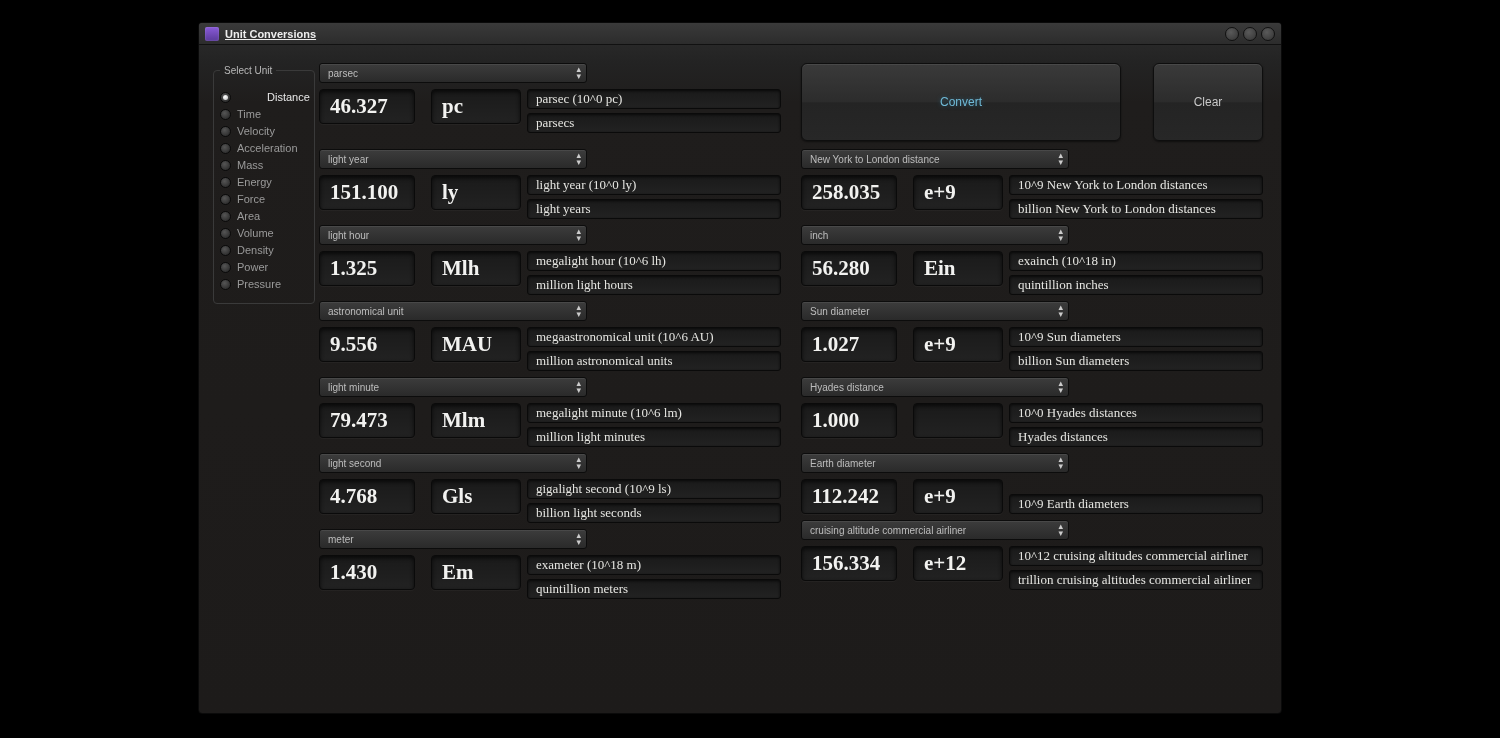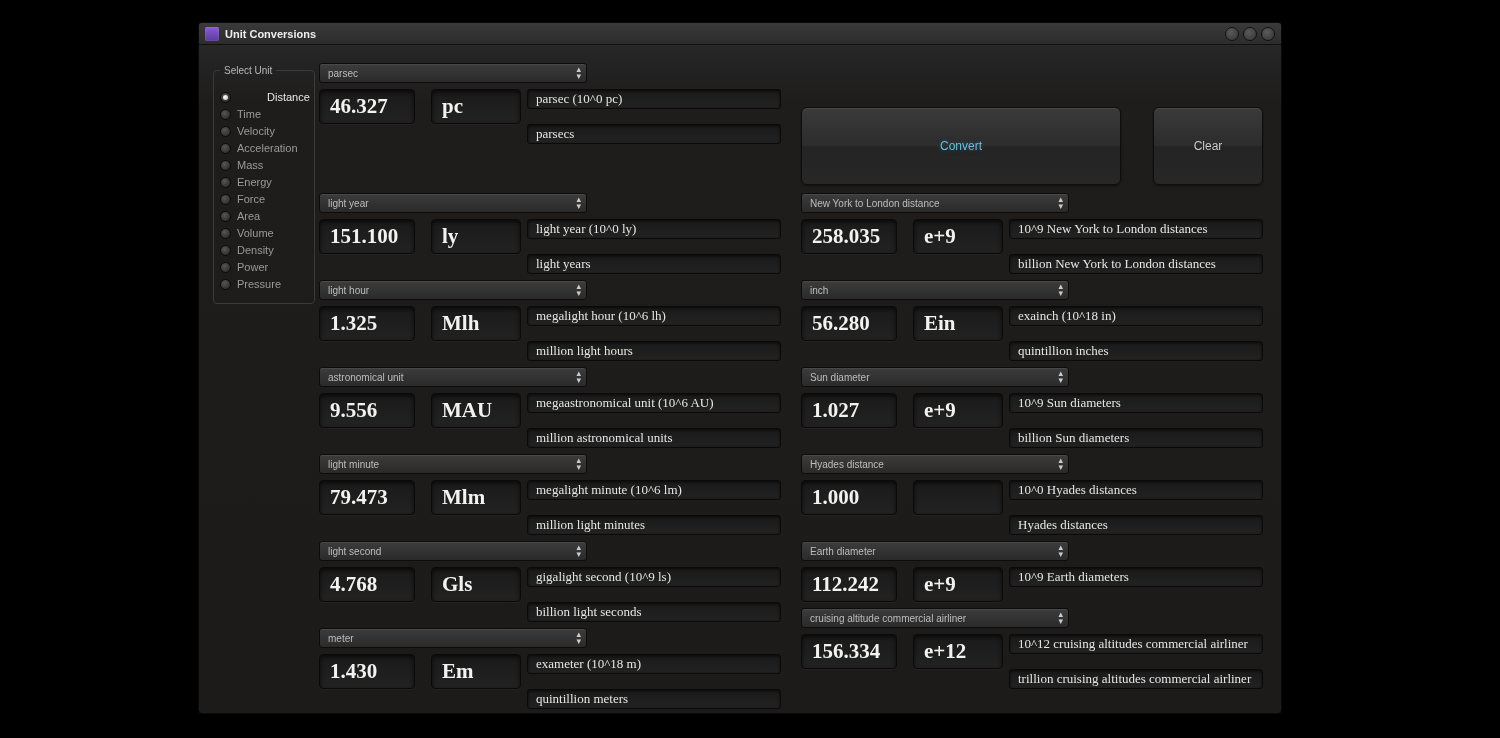--- a/index.html
+++ b/index.html
@@ -34,21 +34,21 @@
     font-family: Arial, Helvetica, sans-serif;
   }
   .titlebar .app-icon {
     width: 14px; height: 14px;
     background: linear-gradient(#8a5bd8, #5a3a9a);
     border-radius: 2px;
     margin-right: 6px;
     box-shadow: inset 0 0 2px #fff4;
   }
   .titlebar .title {
-    color: #eee; font-size: 11px; font-weight: bold;
+    color: #eee; font-size: 11px; font-weight: bold; text-decoration: underline;
   }
   .titlebar .spacer { flex: 1; }
   .win-btn {
     width: 14px; height: 14px;
     border-radius: 50%;
     background: radial-gradient(circle at 40% 35%, #5a5a5a, #333);
     margin-left: 4px;
     border: 1px solid #111;
   }
   .content {
@@ -110,21 +110,20 @@
   .toprow {
     display: flex;
     align-items: flex-start;
   }
   .toprow .first-block { width: 462px; }
   .btn-area {
     flex: 1;
     display: flex;
     gap: 32px;
     padding-left: 20px;
-    margin-top: 44px;
   }
   .big-btn {
     flex: 1;
     height: 78px;
     border-radius: 6px;
     background: linear-gradient(#3a3a3a, #2c2c2c 50%, #242424 51%, #272727);
     border: 1px solid #0e0e0e;
     box-shadow: inset 0 1px 0 rgba(255,255,255,0.08), 0 1px 2px rgba(0,0,0,0.5);
     display: flex;
     align-items: center;
@@ -187,22 +186,23 @@
     font-weight: bold;
     color: #f2f2f0;
     font-size: 21px;
   }
   .numbox { width: 96px; }
   .abbrbox { width: 90px; margin-left: 10px; }
   .descs {
     flex: 1;
     display: flex;
     flex-direction: column;
-    gap: 15px;
+    gap: 4px;
     min-width: 0;
+    justify-content: flex-end;
   }
   .descbox {
     height: 20px;
     background: linear-gradient(#1a1a1a, #222);
     border: 1px solid #0a0a0a;
     border-radius: 3px;
     box-shadow: inset 0 1px 3px rgba(0,0,0,0.7);
     display: flex;
     align-items: center;
     padding: 0 8px;

